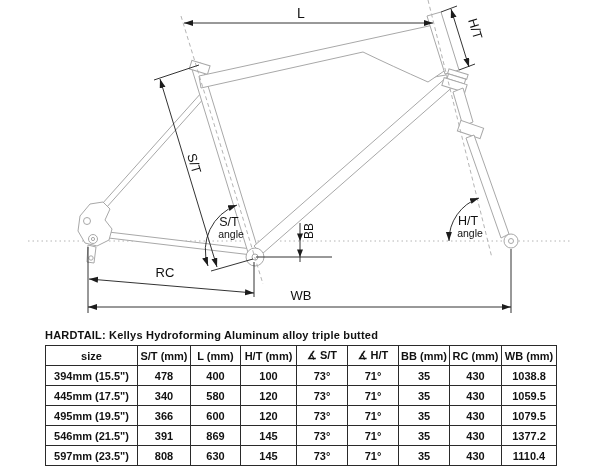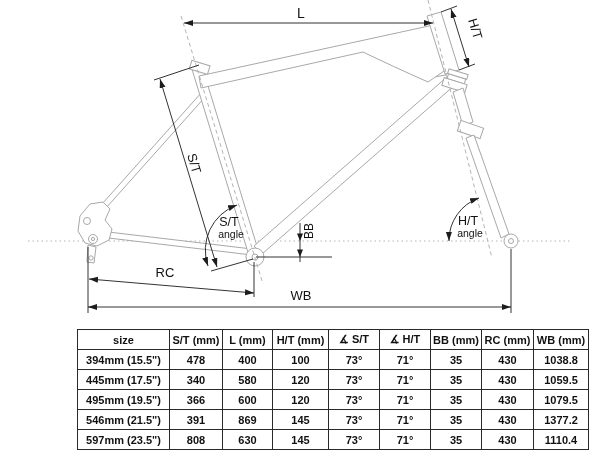--- a/index.html
+++ b/index.html
@@ -21,21 +21,21 @@
   .guide{stroke:var(--guide-line);fill:none;stroke-width:1;}
   .dim{stroke:var(--dimension-line);stroke-width:0.9;fill:none;}
   .dimfill{fill:var(--dimension-line);stroke:none;}
   .table-wrap{position:absolute;left:45px;top:329px;width:511px;}
   .table-title{
     font-size:11px;font-weight:bold;color:var(--text);
     margin:0 0 4px 0;letter-spacing:0.2px;white-space:nowrap;
   }
   table.geo{
     border-collapse:collapse;table-layout:fixed;width:511px;
-    font-size:11px;font-weight:bold;color:var(--text);text-align:center;margin-left:32px;
+    font-size:11px;font-weight:bold;color:var(--text);text-align:center;
   }
   table.geo th,table.geo td{
     border:1px solid var(--table-border);height:19px;padding:0;
     overflow:hidden;white-space:nowrap;font-weight:bold;
   }
 </style>
 </head>
 <body>
 
 <div class="stage">
@@ -117,20 +117,21 @@
       <text x="231" y="238" font-size="10.5" text-anchor="middle">angle</text>
       <text x="468" y="225" font-size="12.5" text-anchor="middle">H/T</text>
       <text x="470" y="237" font-size="10.5" text-anchor="middle">angle</text>
       <text transform="translate(313,239) rotate(-90)" font-size="12">BB</text>
       <text x="165" y="277" font-size="13" text-anchor="middle">RC</text>
       <text x="301" y="300" font-size="13" text-anchor="middle">WB</text>
     </g>
   </svg>
 
   <div class="table-wrap">
+    <div class="table-title">HARDTAIL: Kellys Hydroforming Aluminum alloy triple butted</div>
     <table class="geo">
       <colgroup>
         <col style="width:92px">
           <col style="width:53px">
           <col style="width:50px">
         <col style="width:56px">
           <col style="width:51px">
           <col style="width:51px">
         <col style="width:51px">
           <col style="width:52px">

